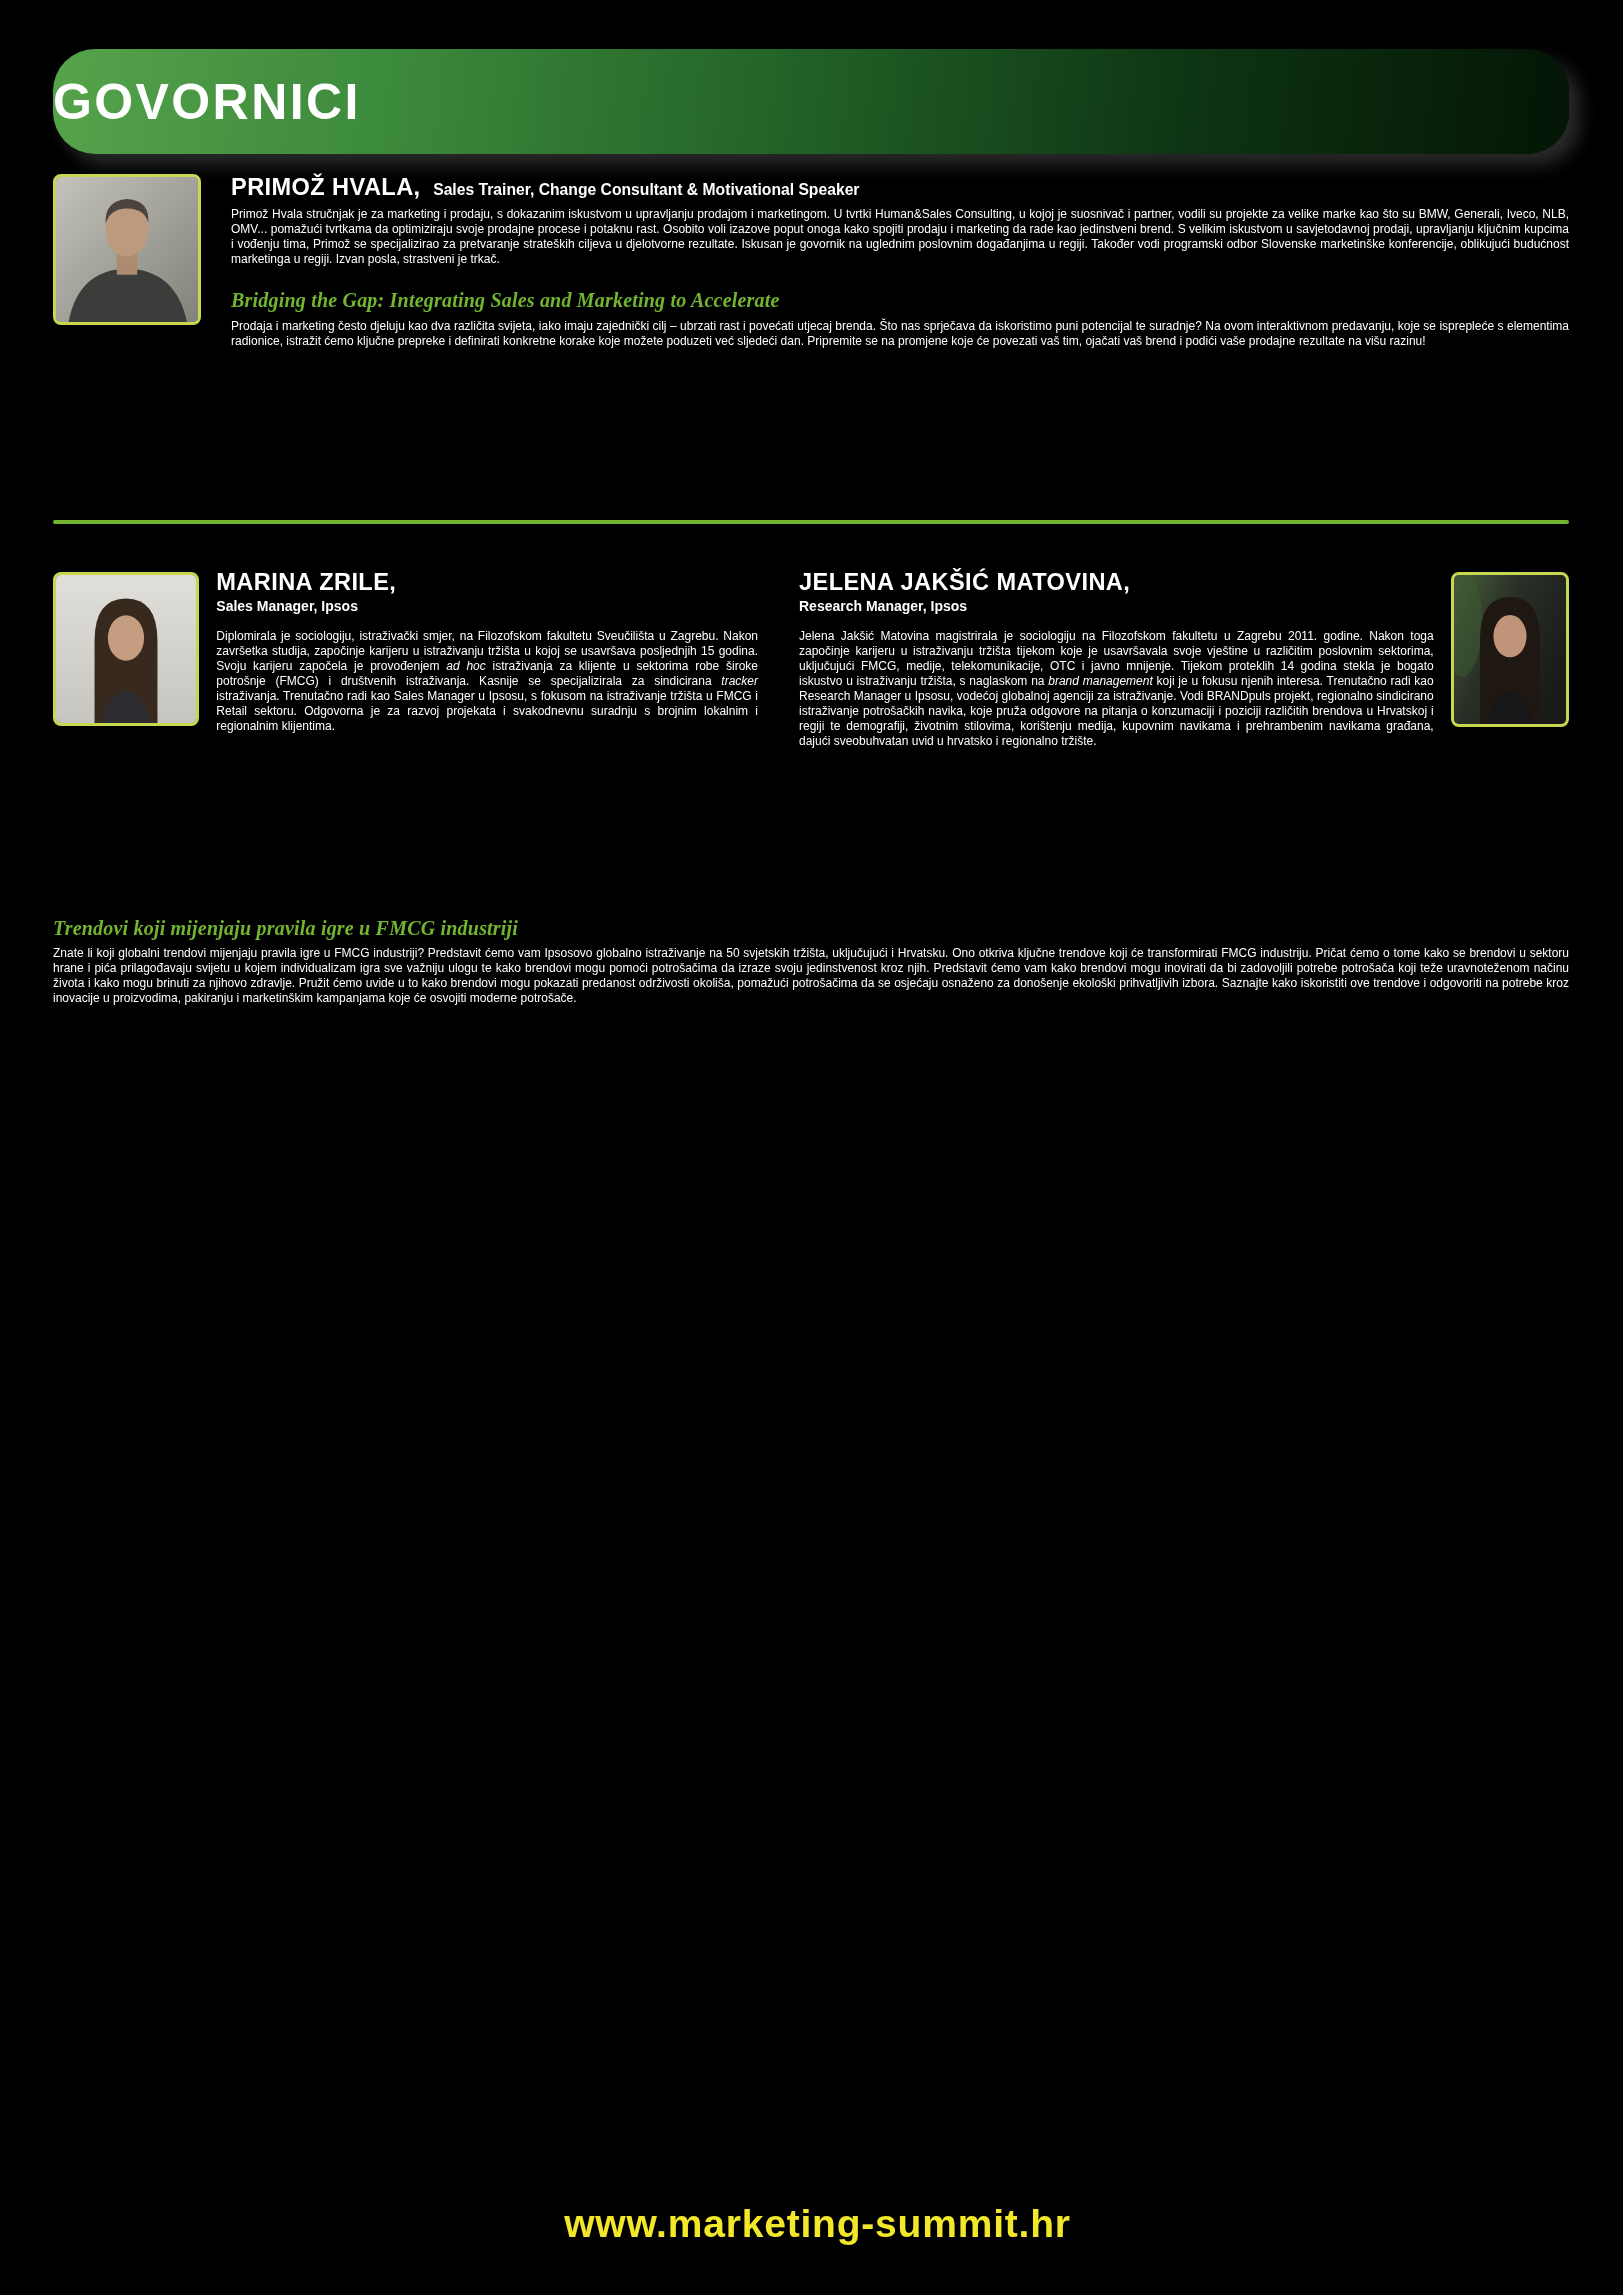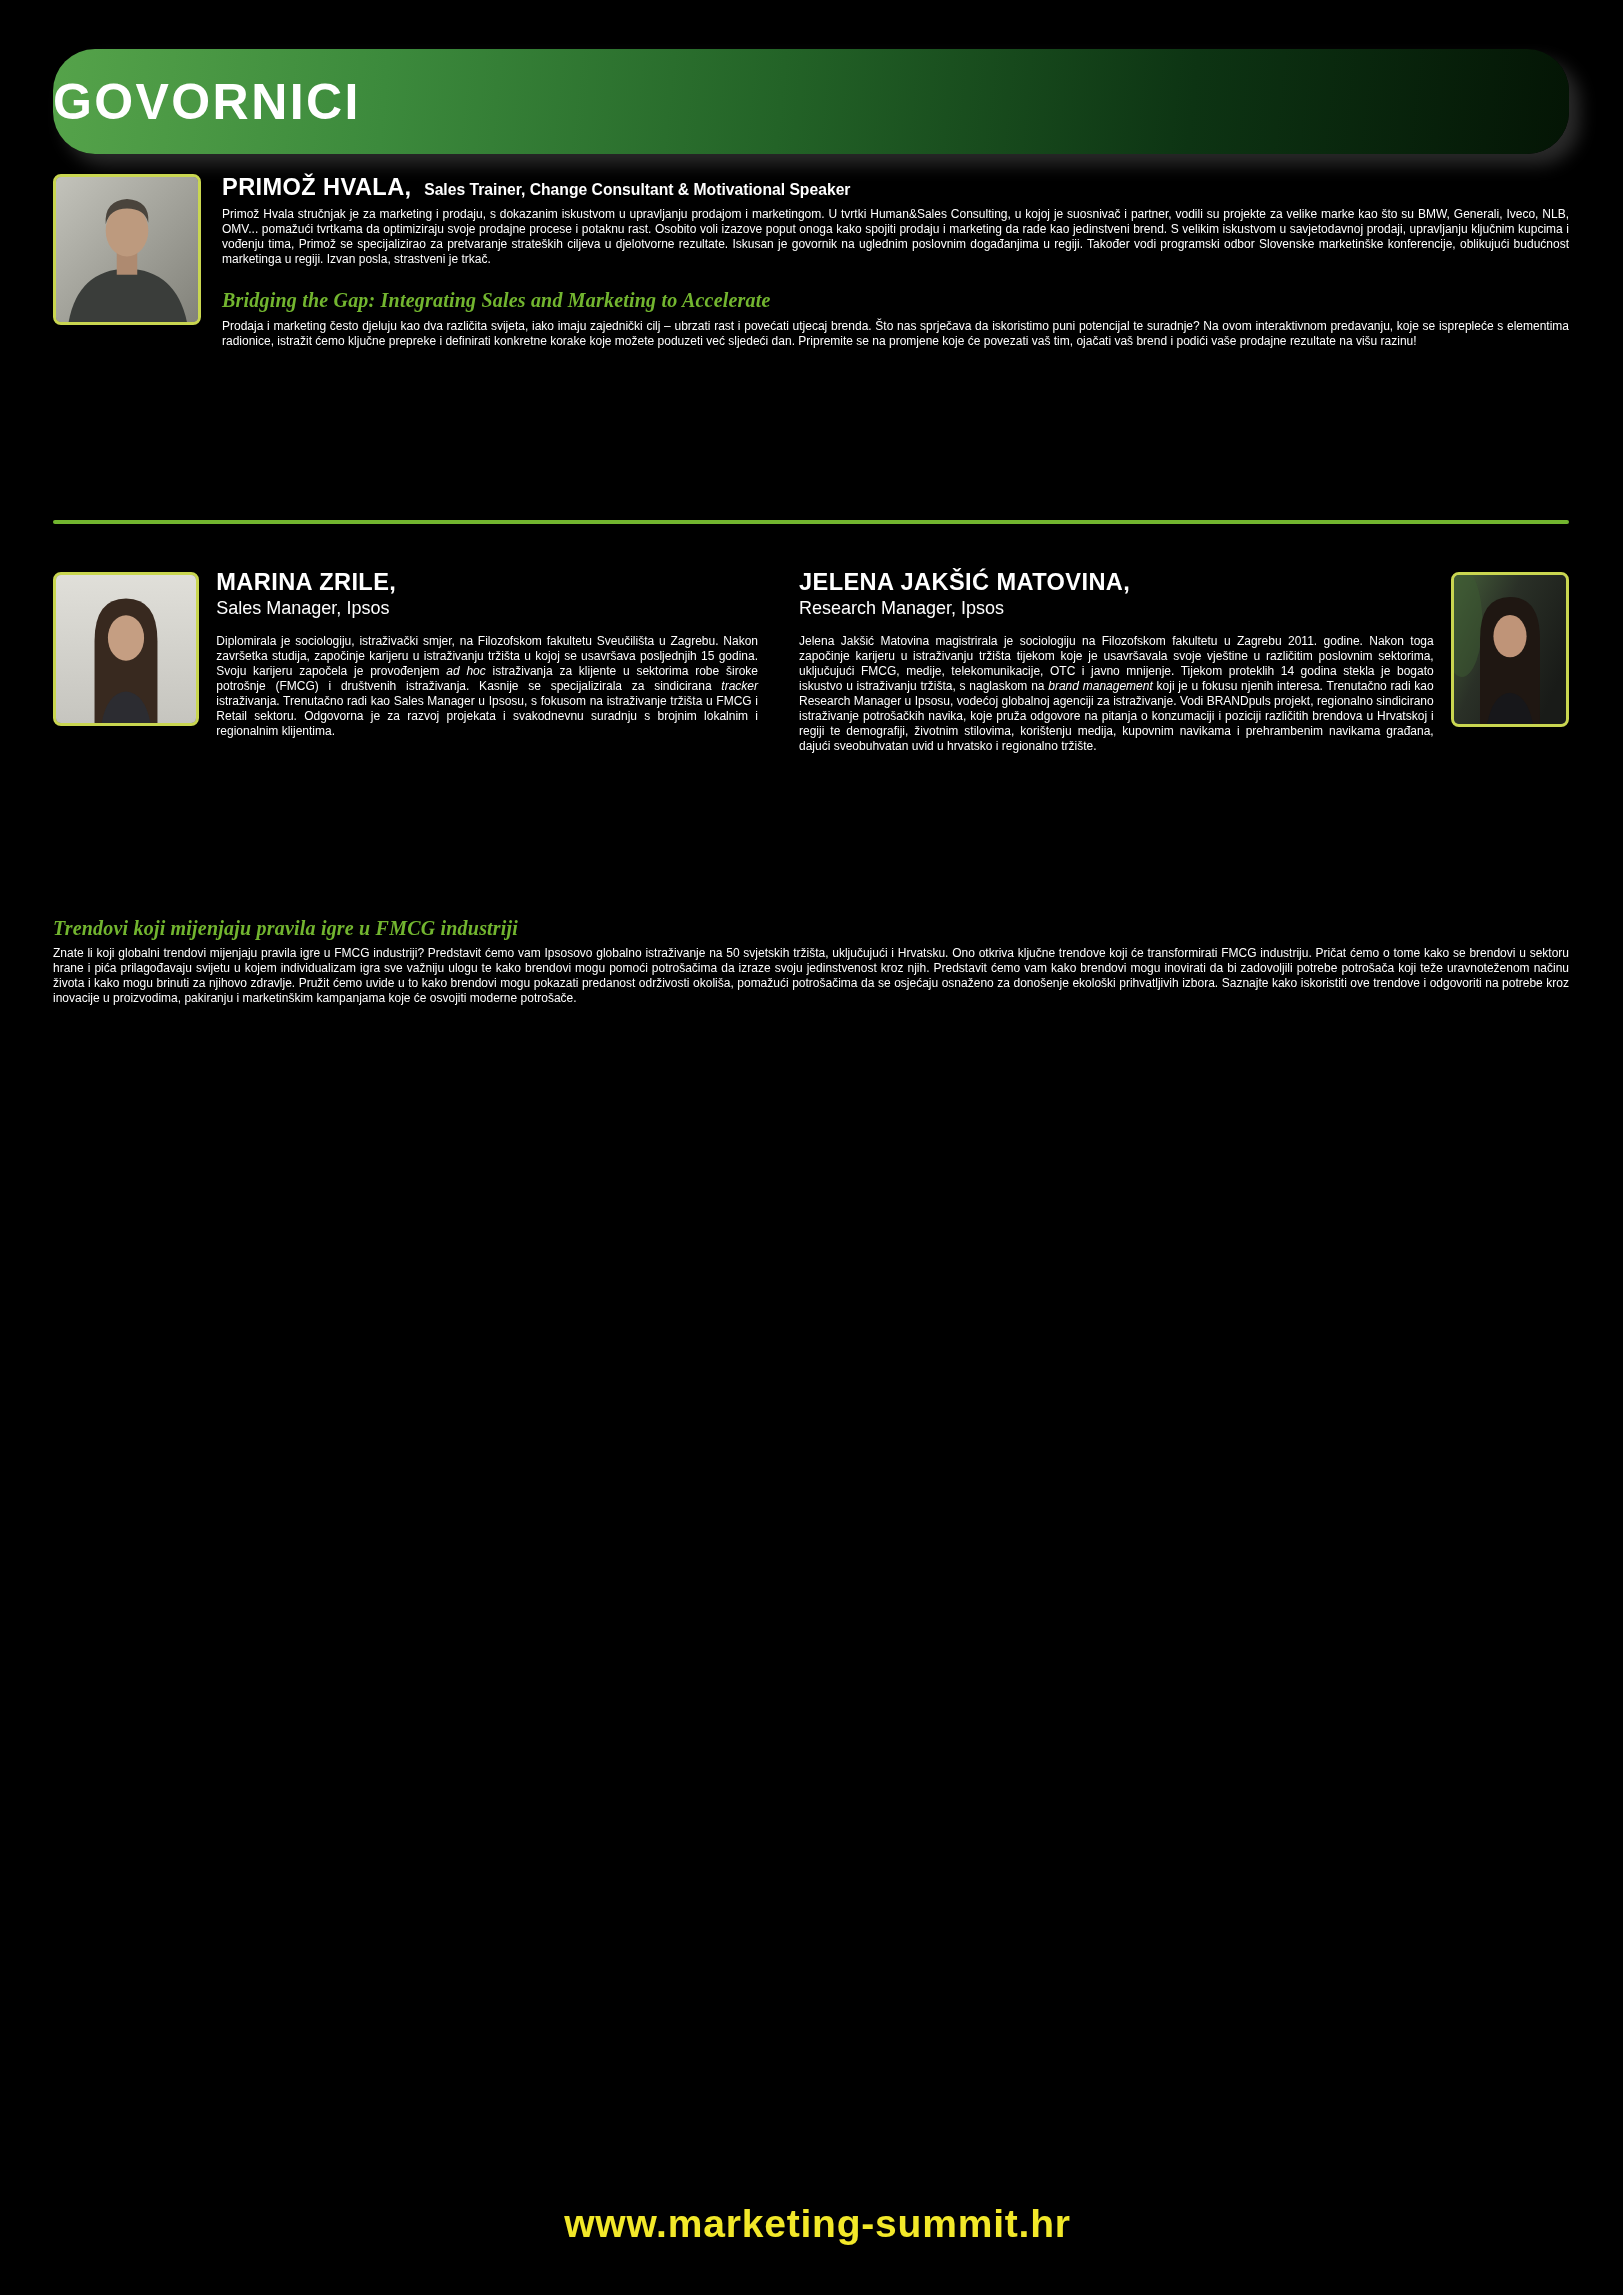--- a/index.html
+++ b/index.html
@@ -29,21 +29,21 @@
     box-shadow:11px 11px 17.3px rgba(140,140,140,0.30);
   }
   .banner h1{
     margin:0;font-size:50px;font-weight:bold;letter-spacing:2.4px;color:#fff;
   }
 
   
   .name-line{display:flex;align-items:baseline;gap:12.6px;flex-wrap:wrap;}
   .speaker-name{font-size:23.6px;font-weight:bold;letter-spacing:0.4px;}
   .speaker-role-inline{font-size:15.7px;font-weight:bold;}
-  .speaker-role{font-size:18px;font-weight:normal;margin:1.6px 0 7.9px 0;}
+  .speaker-role{font-size:14px;font-weight:bold;margin:1.6px 0 7.9px 0;}
   .bio{
     font-size:12px;line-height:1.25;text-align:justify;
     margin:6.3px 0 0 0;
   }
   .session-title{
     color:var(--accent-green);
     font-size:20px;font-weight:bold;font-style:italic;
     margin:22px 0 3.1px 0;letter-spacing:0.2px;font-family:Liberation Serif, serif;
   }
 
@@ -53,21 +53,21 @@
     border-radius:7.9px;overflow:hidden;line-height:0;background:#777;
   }
   .photo-frame svg{display:block;width:100%;height:100%;}
   .photo-lg{width:148px;height:151px;}
   .photo-marina{width:146px;height:154px;}
   .photo-jelena{width:118px;height:155px;}
 
   
   .sec-primoz{
     position:absolute;top:174px;left:53px;right:54px;
-    display:flex;gap:21px;
+    display:flex;gap:30px;
   }
   .photo-col{flex:0 0 auto;}
   .text-col{flex:1 1 auto;min-width:0;}
 
   
   .divider{
     position:absolute;top:520px;left:53px;right:54px;height:3.9px;
     background:var(--accent-green);border:none;margin:0;border-radius:2.4px;
   }
 

